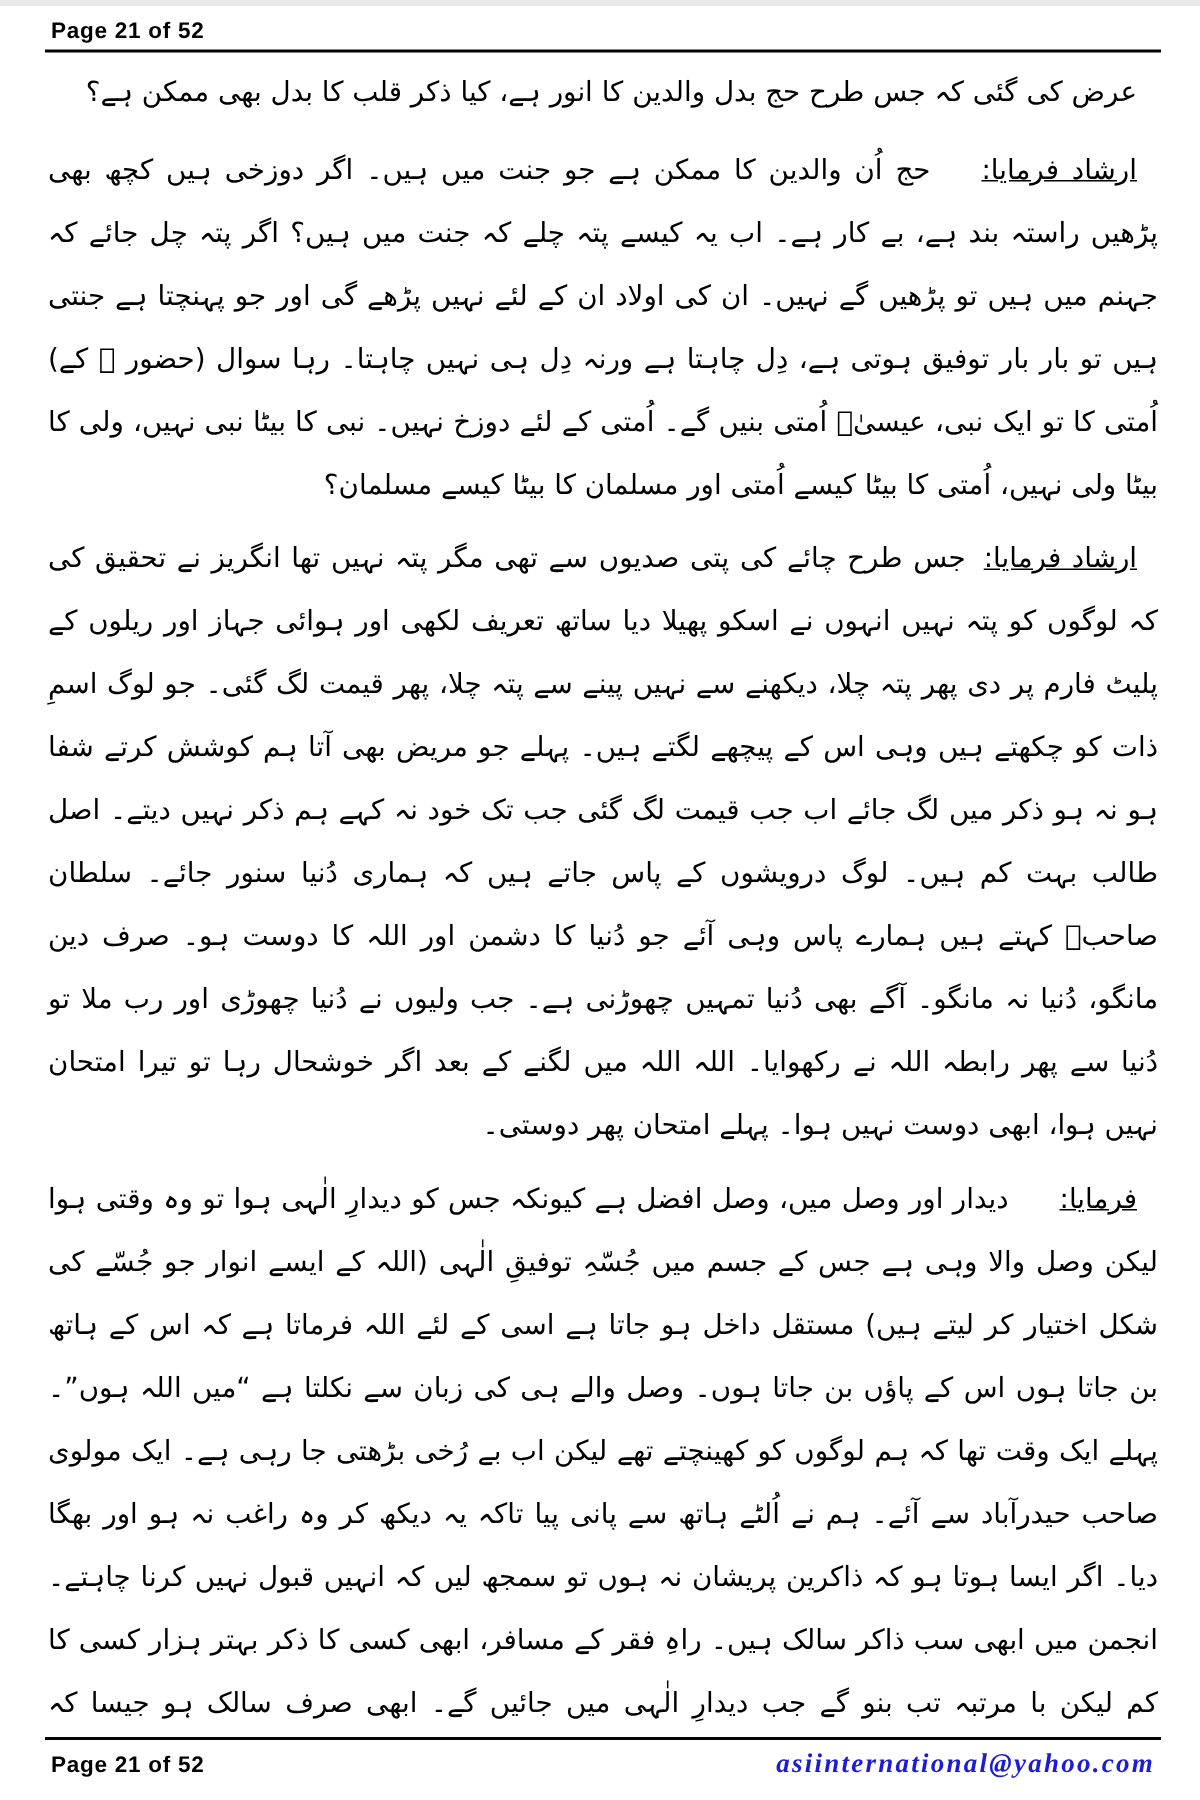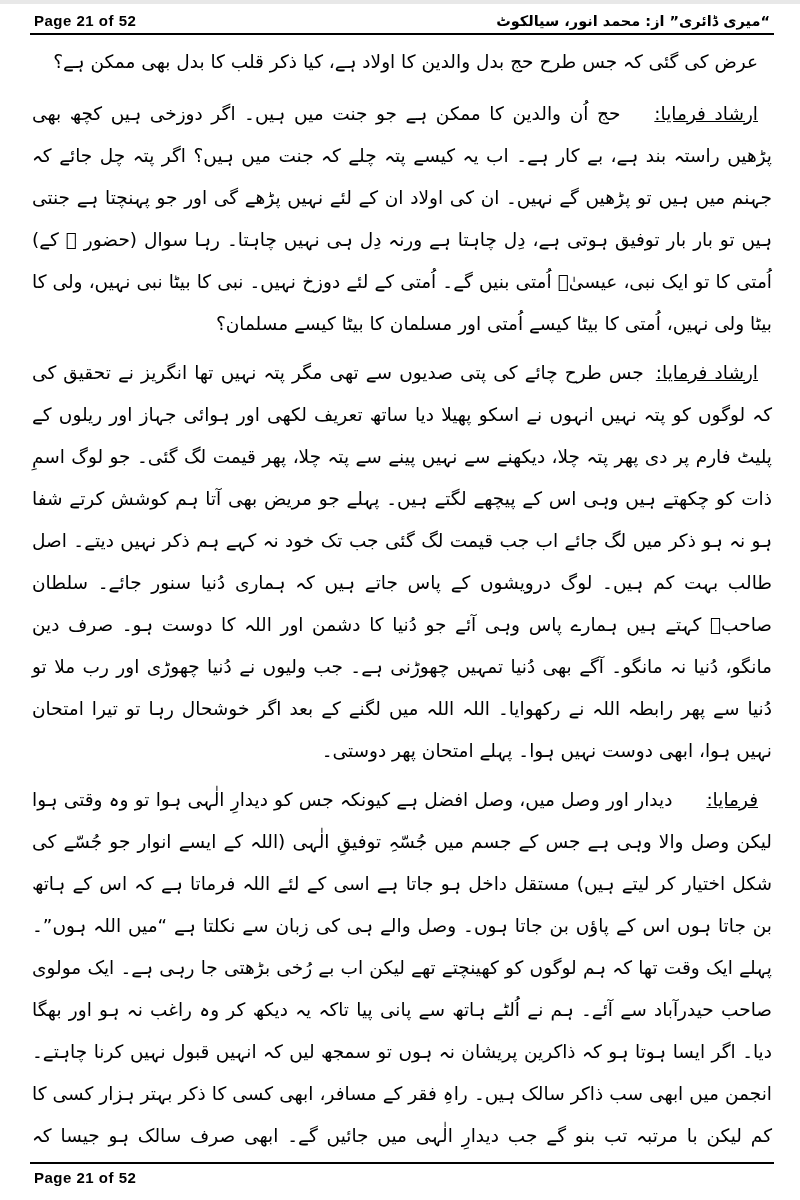--- a/index.html
+++ b/index.html
@@ -84,36 +84,36 @@
     letter-spacing: 1.5px;
   }
 </style>
 </head>
 <body>
 
 <div class="page">
 
   <div class="hdr">
     <span class="page-label">Page 21  of 52</span>
-    <span class="doc-title">“میری ڈائری” از: محمد انور، سیالکوٹ</span>
   </div>
 
   <hr class="rule">
 
   <div class="doc-body">
-    <p><span>عرض کی گئی کہ جس طرح حج بدل والدین کا اولاد ہے، کیا ذکر قلب کا بدل بھی ممکن ہے؟</span></p>
+    <p><span>عرض کی گئی کہ جس طرح حج بدل والدین کا انور ہے، کیا ذکر قلب کا بدل بھی ممکن ہے؟</span></p>
 
     <p><span class="lead wide-gap">ارشاد فرمایا:</span><span>حج اُن والدین کا ممکن ہے جو جنت میں ہیں۔ اگر دوزخی ہیں کچھ بھی پڑھیں راستہ بند ہے، بے کار ہے۔ اب یہ کیسے پتہ چلے کہ جنت میں ہیں؟ اگر پتہ چل جائے کہ جہنم میں ہیں تو پڑھیں گے نہیں۔ ان کی اولاد ان کے لئے نہیں پڑھے گی اور جو پہنچتا ہے جنتی ہیں تو بار بار توفیق ہوتی ہے، دِل چاہتا ہے ورنہ دِل ہی نہیں چاہتا۔ رہا سوال (حضور ﷺ کے) اُمتی کا تو ایک نبی، عیسیٰؑ اُمتی بنیں گے۔ اُمتی کے لئے دوزخ نہیں۔ نبی کا بیٹا نبی نہیں، ولی کا بیٹا ولی نہیں، اُمتی کا بیٹا کیسے اُمتی اور مسلمان کا بیٹا کیسے مسلمان؟</span></p>
 
     <p><span class="lead small-gap">ارشاد فرمایا:</span><span>جس طرح چائے کی پتی صدیوں سے تھی مگر پتہ نہیں تھا انگریز نے تحقیق کی کہ لوگوں کو پتہ نہیں انہوں نے اسکو پھیلا دیا ساتھ تعریف لکھی اور ہوائی جہاز اور ریلوں کے پلیٹ فارم پر دی پھر پتہ چلا، دیکھنے سے نہیں پینے سے پتہ چلا، پھر قیمت لگ گئی۔ جو لوگ اسمِ ذات کو چکھتے ہیں وہی اس کے پیچھے لگتے ہیں۔ پہلے جو مریض بھی آتا ہم کوشش کرتے شفا ہو نہ ہو ذکر میں لگ جائے اب جب قیمت لگ گئی جب تک خود نہ کہے ہم ذکر نہیں دیتے۔ اصل طالب بہت کم ہیں۔ لوگ درویشوں کے پاس جاتے ہیں کہ ہماری دُنیا سنور جائے۔ سلطان صاحبؒ کہتے ہیں ہمارے پاس وہی آئے جو دُنیا کا دشمن اور اللہ کا دوست ہو۔ صرف دین مانگو، دُنیا نہ مانگو۔ آگے بھی دُنیا تمہیں چھوڑنی ہے۔ جب ولیوں نے دُنیا چھوڑی اور رب ملا تو دُنیا سے پھر رابطہ اللہ نے رکھوایا۔ اللہ اللہ میں لگنے کے بعد اگر خوشحال رہا تو تیرا امتحان نہیں ہوا، ابھی دوست نہیں ہوا۔ پہلے امتحان پھر دوستی۔</span></p>
 
     <p><span class="lead wide-gap">فرمایا:</span><span>دیدار اور وصل میں، وصل افضل ہے کیونکہ جس کو دیدارِ الٰہی ہوا تو وہ وقتی ہوا لیکن وصل والا وہی ہے جس کے جسم میں جُسّہِ توفیقِ الٰہی (اللہ کے ایسے انوار جو جُسّے کی شکل اختیار کر لیتے ہیں) مستقل داخل ہو جاتا ہے اسی کے لئے اللہ فرماتا ہے کہ اس کے ہاتھ بن جاتا ہوں اس کے پاؤں بن جاتا ہوں۔ وصل والے ہی کی زبان سے نکلتا ہے “میں اللہ ہوں”۔ پہلے ایک وقت تھا کہ ہم لوگوں کو کھینچتے تھے لیکن اب بے رُخی بڑھتی جا رہی ہے۔ ایک مولوی صاحب حیدرآباد سے آئے۔ ہم نے اُلٹے ہاتھ سے پانی پیا تاکہ یہ دیکھ کر وہ راغب نہ ہو اور بھگا دیا۔ اگر ایسا ہوتا ہو کہ ذاکرین پریشان نہ ہوں تو سمجھ لیں کہ انہیں قبول نہیں کرنا چاہتے۔ انجمن میں ابھی سب ذاکر سالک ہیں۔ راہِ فقر کے مسافر، ابھی کسی کا ذکر بہتر ہزار کسی کا کم لیکن با مرتبہ تب بنو گے جب دیدارِ الٰہی میں جائیں گے۔ ابھی صرف سالک ہو جیسا کہ کراچی کے مسافر۔</span></p>
 
   </div>
 
   <div class="ftr-wrap">
     <hr class="rule">
     <div class="ftr">
       <span class="page-label">Page 21 of 52</span>
+      <span class="email" style="color: rgb(28, 28, 214);">asiinternational@yahoo.com</span>
     </div>
   </div>
 
 </div>
 
 </body></html>

